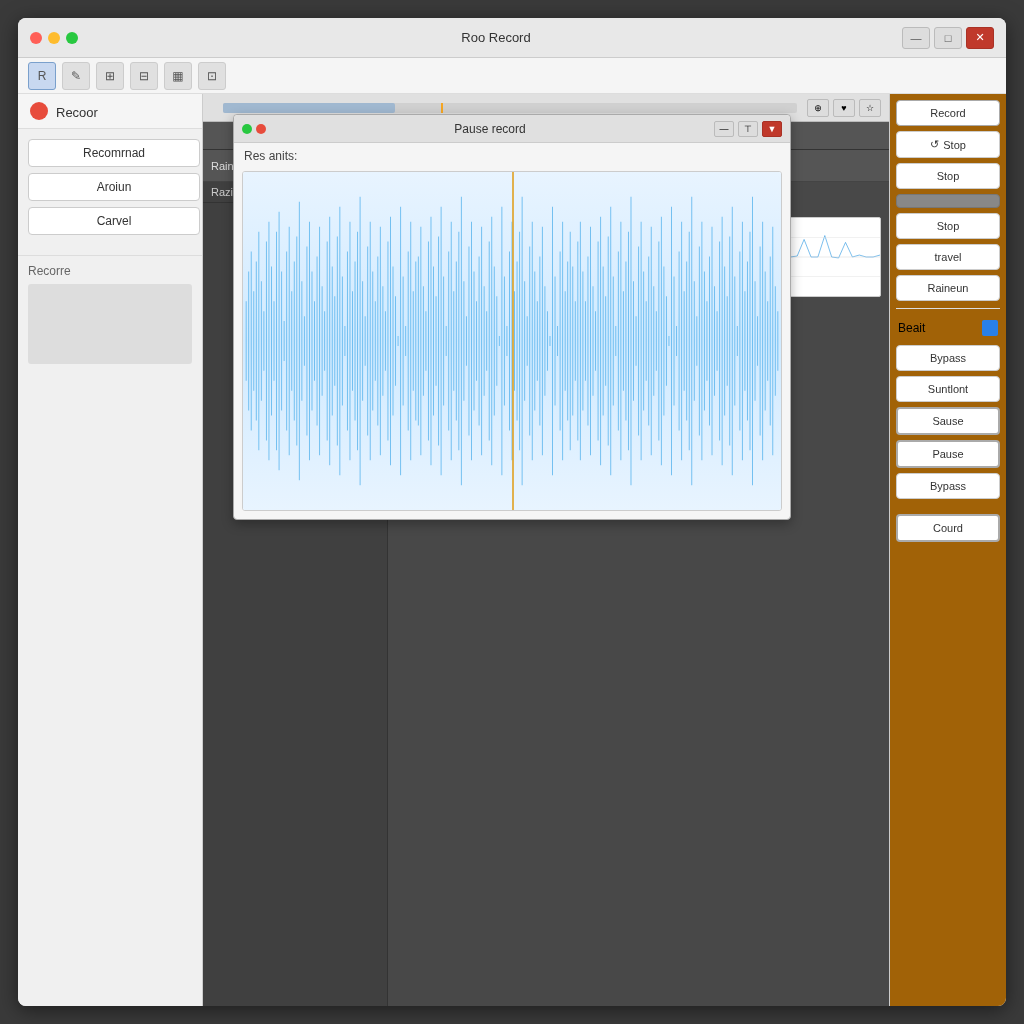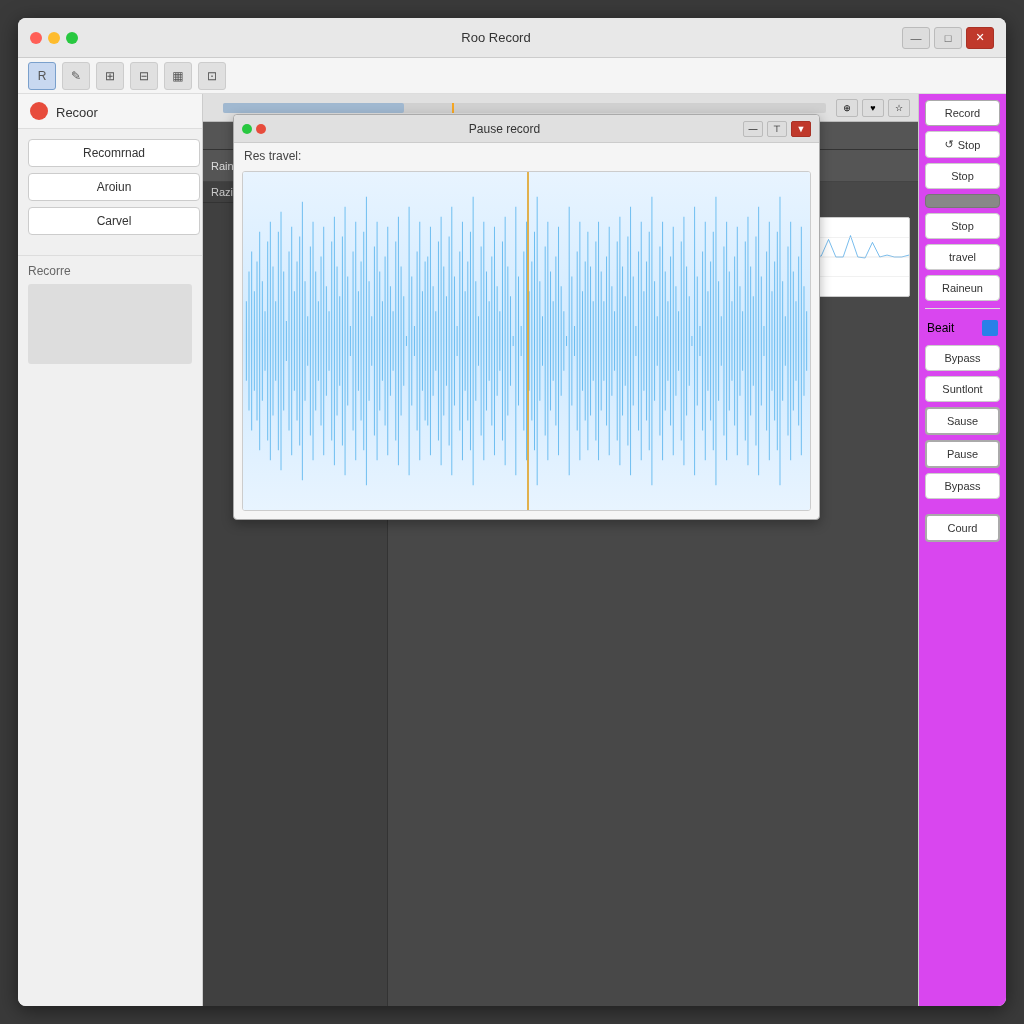--- a/index.html
+++ b/index.html
@@ -75,21 +75,21 @@
     .track-name-cell { padding: 4px 8px; border-bottom: 1px solid #333; }
     .track-name-text { font-size: 11px; color: #ccc; }
     .track-content { flex: 1; background: #484848; position: relative; }
     .track-block-blue { position: absolute; left: 8px; top: 4px; width: 50px; height: 22px; background: #2980e8; border-radius: 2px; display: flex; align-items: center; justify-content: center; }
     .track-diamond { width: 10px; height: 10px; background: white; transform: rotate(45deg); }
     .track-region { position: absolute; left: 65px; top: 4px; width: 150px; height: 22px; background: rgba(150,180,220,0.4); border: 1px solid #6090cc; border-radius: 2px; }
     .mini-waveform { position: absolute; left: 8px; top: 35px; right: 8px; height: 80px; background: white; border: 1px solid #ccc; border-radius: 2px; overflow: hidden; }
     .mini-wave-svg { width: 100%; height: 100%; }
 
     
-    .right-panel { width: 88px; background: #d946ef; border-left: 1px solid #ccc; display: flex; flex-direction: column; padding: 6px; gap: 5px; flex-shrink: 0; overflow-y: auto; }
+    .right-panel { width: 117px; background: #a16207; border-left: 1px solid #ccc; display: flex; flex-direction: column; padding: 6px; gap: 5px; flex-shrink: 0; overflow-y: auto; }
     .right-btn { background: white; border: 1px solid #ccc; border-radius: 4px; padding: 6px 4px; font-size: 11px; color: #333; cursor: pointer; text-align: center; width: 100%; }
     .right-btn.primary { background: white; border: 1px solid #aaa; }
     .right-btn.stop-btn { display: flex; align-items: center; justify-content: center; gap: 4px; }
     .right-divider { height: 1px; background: #ddd; margin: 2px 0; }
     .right-colored-btn { background: #888; border: 1px solid #777; border-radius: 4px; padding: 6px 4px; font-size: 11px; color: white; text-align: center; width: 100%; }
     .beat-indicator { display: flex; align-items: center; justify-content: space-between; padding: 4px 2px; }
     .beat-blue-box { width: 16px; height: 16px; background: #2980e8; border-radius: 2px; }
   </style>
 </head>
 <body>
@@ -160,21 +160,21 @@
             <div class="dialog-dot dialog-dot-green"></div>
             <div class="dialog-dot dialog-dot-red"></div>
           </div>
           <div class="dialog-title">Pause record</div>
           <div class="dialog-btns">
             <div class="dialog-btn-sm">—</div>
             <div class="dialog-btn-sm">⊤</div>
             <div class="dialog-btn-sm red-btn">▼</div>
           </div>
         </div>
-        <div class="dialog-label">Res travel:</div>
+        <div class="dialog-label">Res anits:</div>
         <div class="waveform-container">
           <div class="waveform-bg"></div>
           <svg class="waveform-svg" viewBox="0 0 850 340" preserveAspectRatio="none">
 
             <defs>
               <linearGradient id="waveGrad" x1="0" y1="0" x2="0" y2="1">
                 <stop offset="0%" stop-color="#7fc4f0"></stop>
                 <stop offset="50%" stop-color="#4aa8e8"></stop>
                 <stop offset="100%" stop-color="#7fc4f0"></stop>
               </linearGradient>

